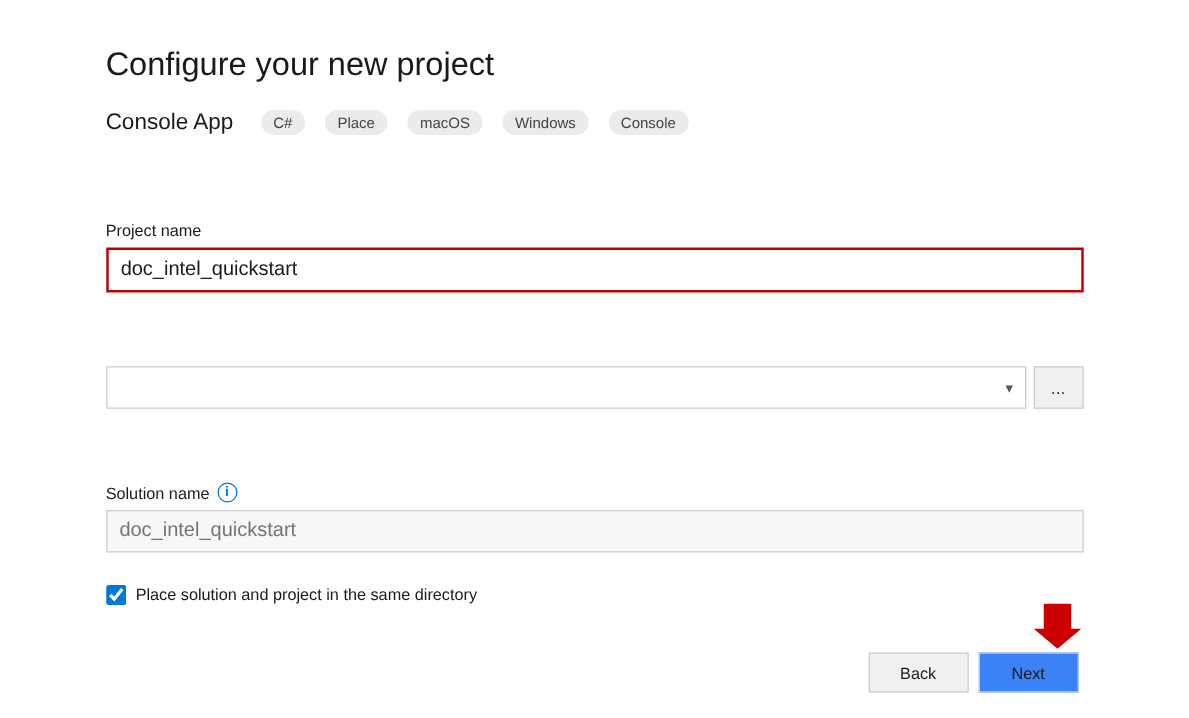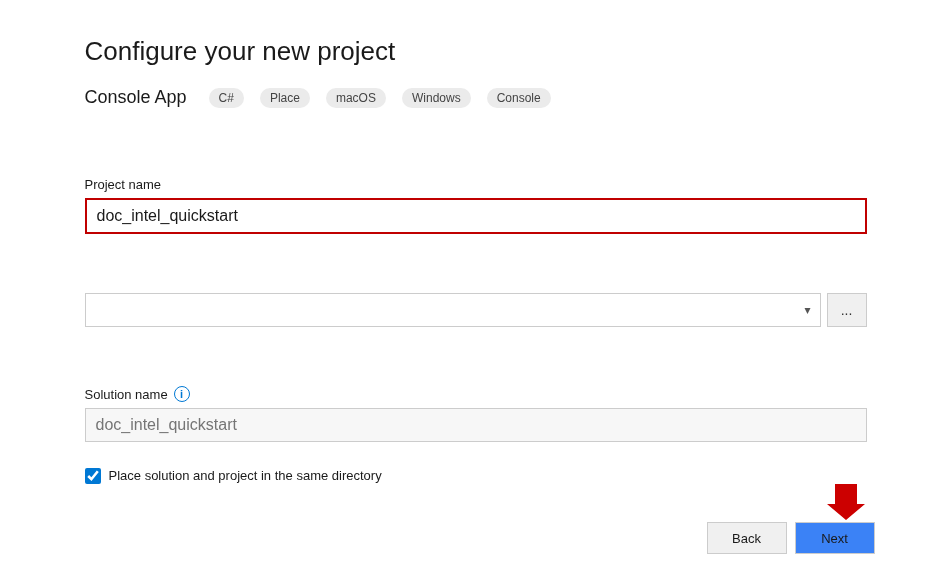--- a/index.html
+++ b/index.html
@@ -144,21 +144,21 @@
       accent-color: #0078d4;
       cursor: pointer;
     }
     .checkbox-label {
       font-size: 13px;
       color: #1a1a1a;
     }
     .bottom-bar {
       position: absolute;
       bottom: 20px;
-      right: 40px;
+      right: 52px;
       display: flex;
       align-items: center;
       gap: 8px;
     }
     .arrow-down-icon {
       position: absolute;
       bottom: 50px;
       right: 48px;
     }
     .arrow-down-svg {

